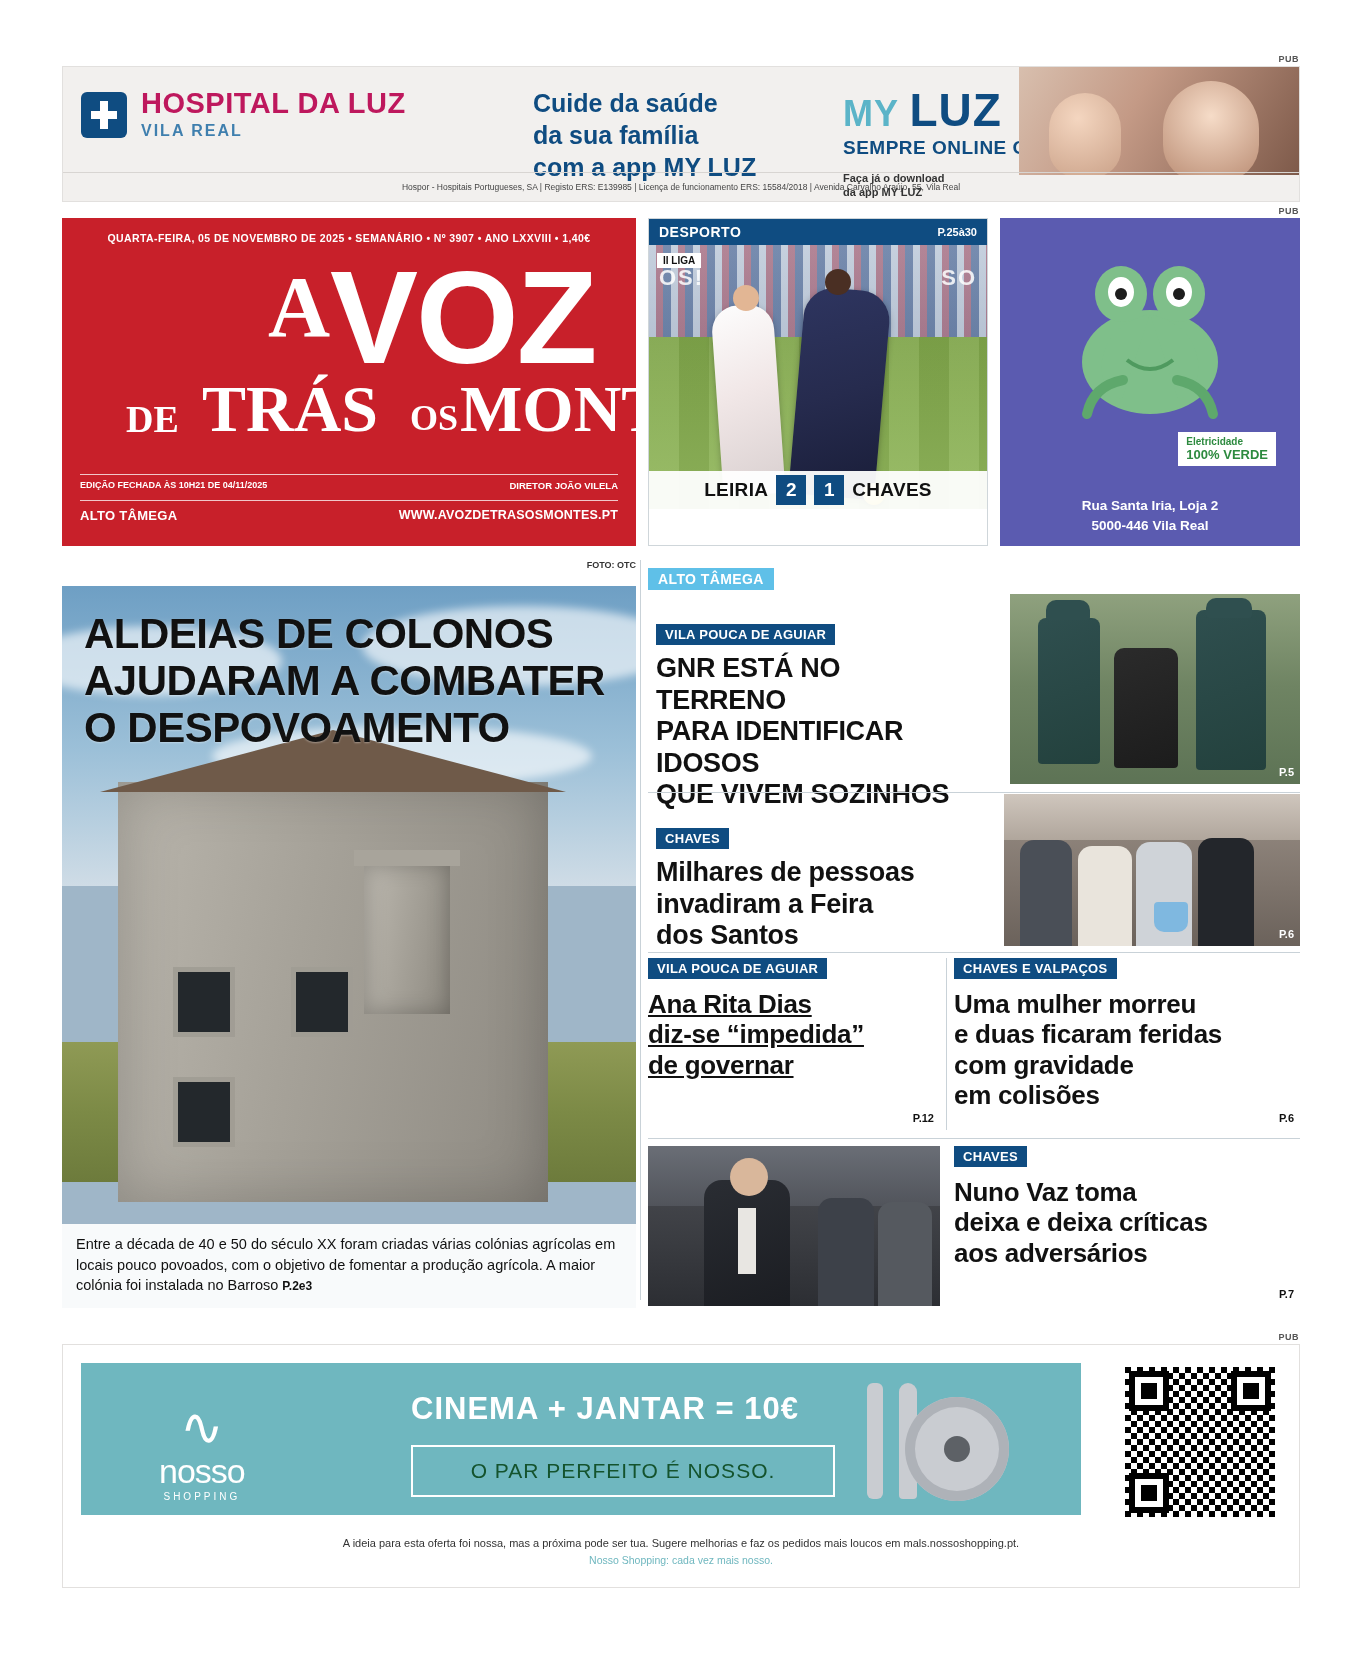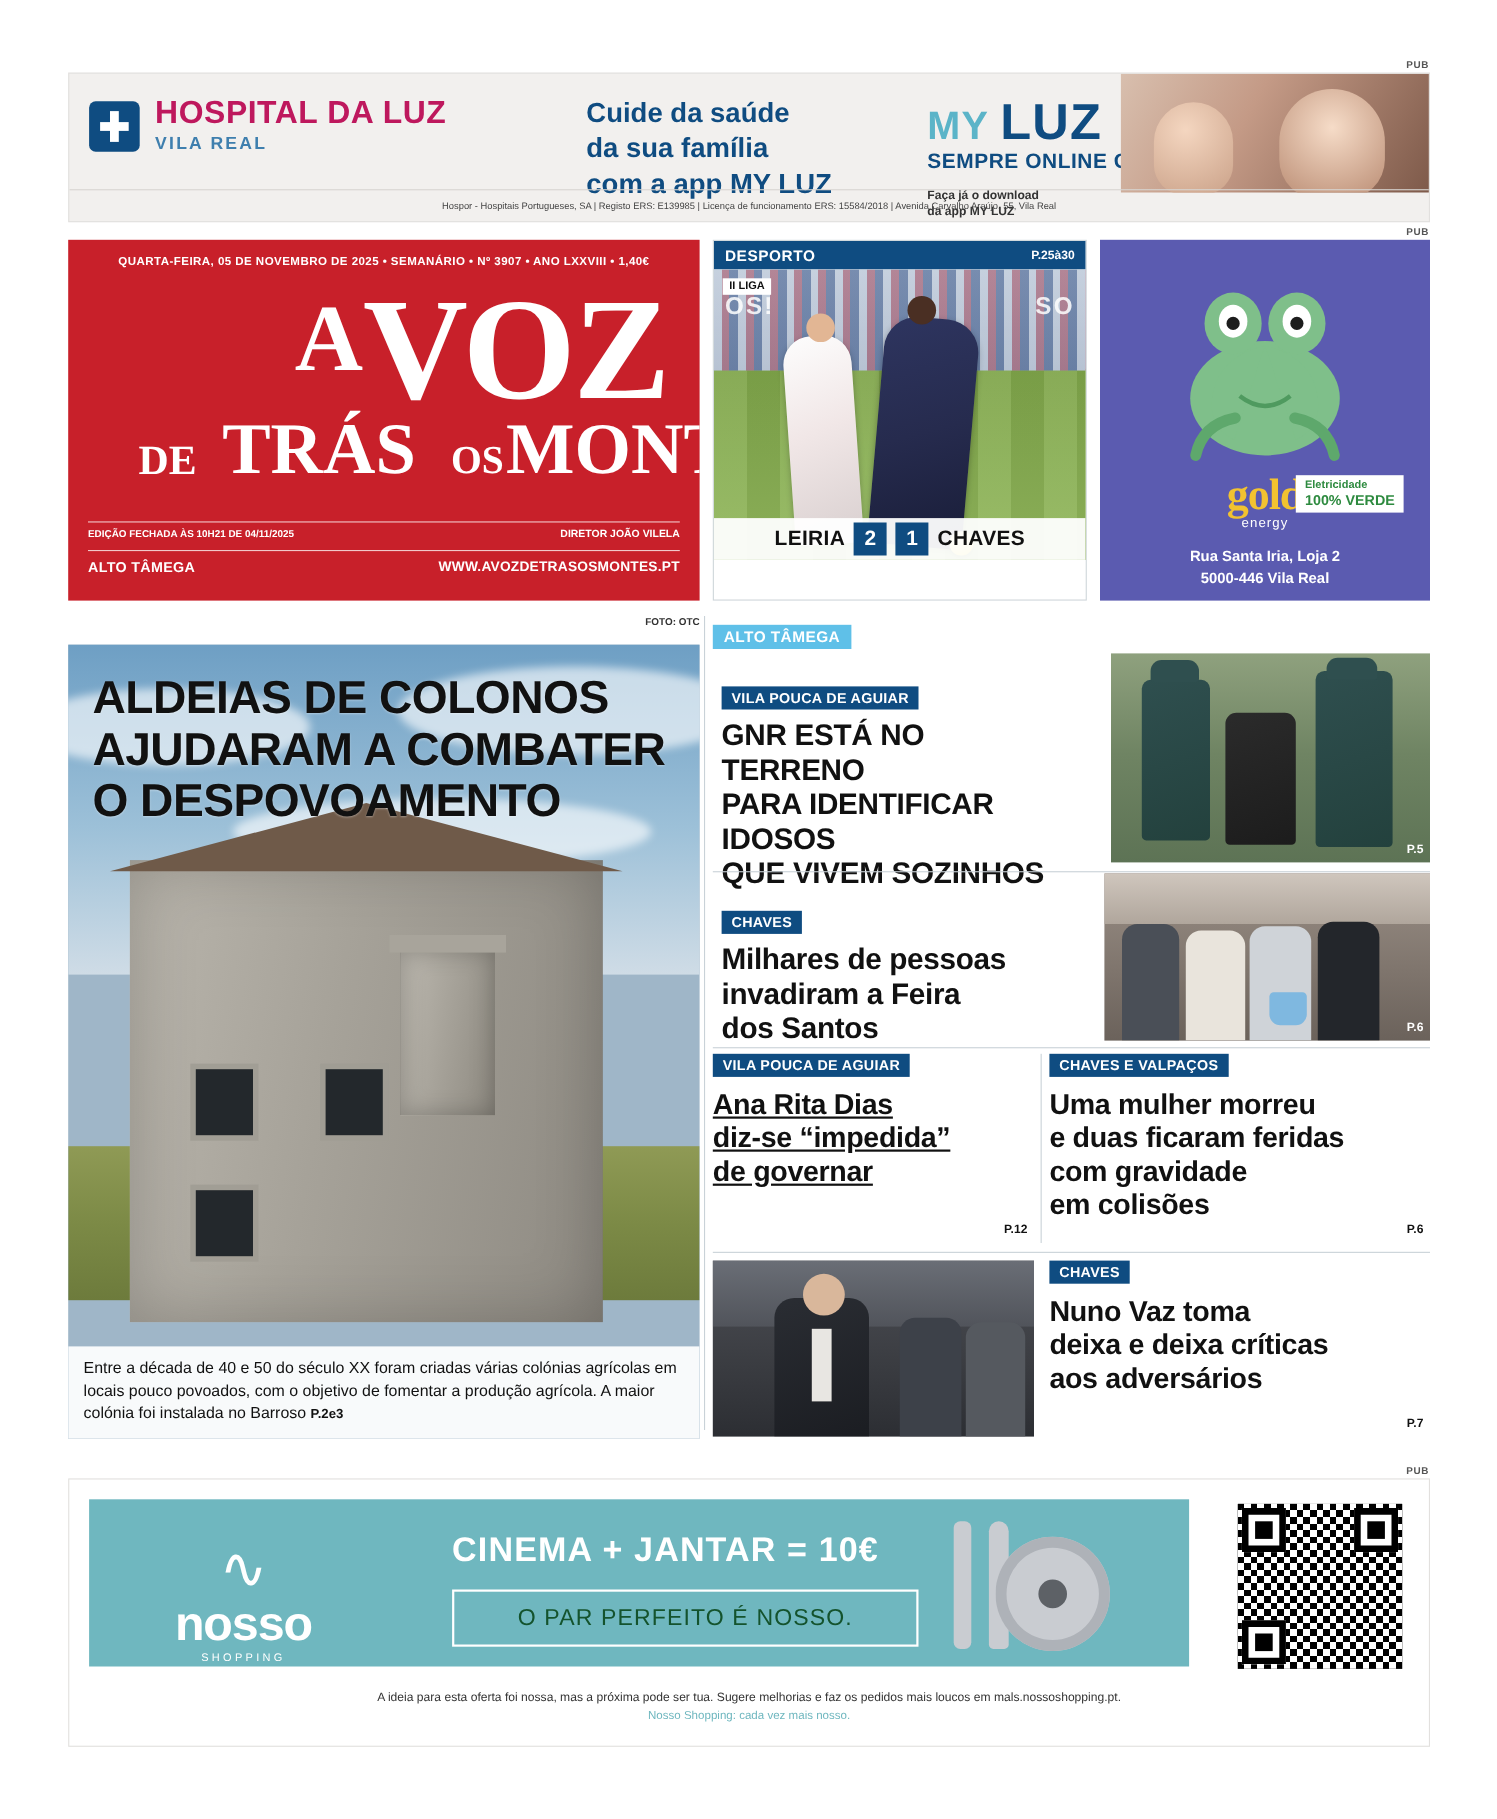--- a/index.html
+++ b/index.html
@@ -135,21 +135,21 @@
     text-align: center;
     color: #fff; font-size: 10.5px; font-weight: bold; letter-spacing: .4px;
   }
   .mast-a {
     position: absolute; left: 206px; top: 46px;
     color: #fff; font-family: "Liberation Serif", serif;
     font-size: 86px; font-weight: bold; line-height: 1;
   }
   .mast-voz {
     position: absolute; left: 268px; top: 34px;
-    color: #fff; font-family: Liberation Serif, serif;
+    color: #fff; font-family: Liberation Sans, sans-serif;
     font-size: 132px; font-weight: bold; line-height: 1; letter-spacing: -2px;
   }
   .mast-de {
     position: absolute; left: 64px; top: 182px;
     color: #fff; font-family: "Liberation Serif", serif;
     font-size: 38px; font-weight: bold; line-height: 1;
   }
   .mast-tras {
     position: absolute; left: 140px; top: 158px;
     color: #fff; font-family: "Liberation Serif", serif;
@@ -476,21 +476,21 @@
     width: 1000px; height: 152px;
     background: #6fb7bf;
   }
   .ba-logo {
     position: absolute; left: 78px; top: 42px;
     color: #fff; text-align: center;
   }
   .ba-logo .mark {
     font-size: 52px; font-family: "Liberation Serif", serif; line-height: .9;
   }
-  .ba-logo .nm { font-size: 44px; font-weight: bold; letter-spacing: -1px; }
+  .ba-logo .nm { font-size: 34px; font-weight: normal; letter-spacing: -1px; }
   .ba-logo .sub { font-size: 10px; letter-spacing: 3px; }
   .ba-claim {
     position: absolute; left: 330px; top: 28px;
     color: #fff; font-size: 31px; font-weight: bold; letter-spacing: 1px; text-align: right;
   }
   .ba-box {
     position: absolute; left: 330px; top: 82px;
     width: 420px; height: 48px;
     border: 2px solid #fff;
     display: flex; align-items: center; justify-content: center;
@@ -634,24 +634,20 @@
       <ellipse cx="86" cy="50" rx="13" ry="15" fill="#ffffff"></ellipse>
       <ellipse cx="144" cy="50" rx="13" ry="15" fill="#ffffff"></ellipse>
       <circle cx="86" cy="52" r="6" fill="#1d1d1d"></circle>
       <circle cx="144" cy="52" r="6" fill="#1d1d1d"></circle>
       <path d="M115 72 q-42 10 -48 46 q-4 28 20 40" fill="#7fbf8a"></path>
       <path d="M115 72 q42 10 48 46 q4 28 -20 40" fill="#7fbf8a"></path>
       <path d="M88 138 q-30 6 -36 34" stroke="#5ea86c" stroke-width="10" fill="none" stroke-linecap="round"></path>
       <path d="M142 138 q30 6 36 34" stroke="#5ea86c" stroke-width="10" fill="none" stroke-linecap="round"></path>
       <path d="M92 118 q23 18 46 0" stroke="#4f9a5f" stroke-width="4" fill="none"></path>
     </svg>
-    <div class="gold-logo">
-      <div class="gold-word">gold</div>
-      <div class="gold-sub">energy</div>
-    </div>
     <div class="gold-badge">
       <div>Eletricidade</div>
       <b>100% VERDE</b>
     </div>
     <div class="gold-addr">
       <div>Rua Santa Iria, Loja 2</div>
       <div>5000-446 Vila Real</div>
     </div>
   </div>
 

